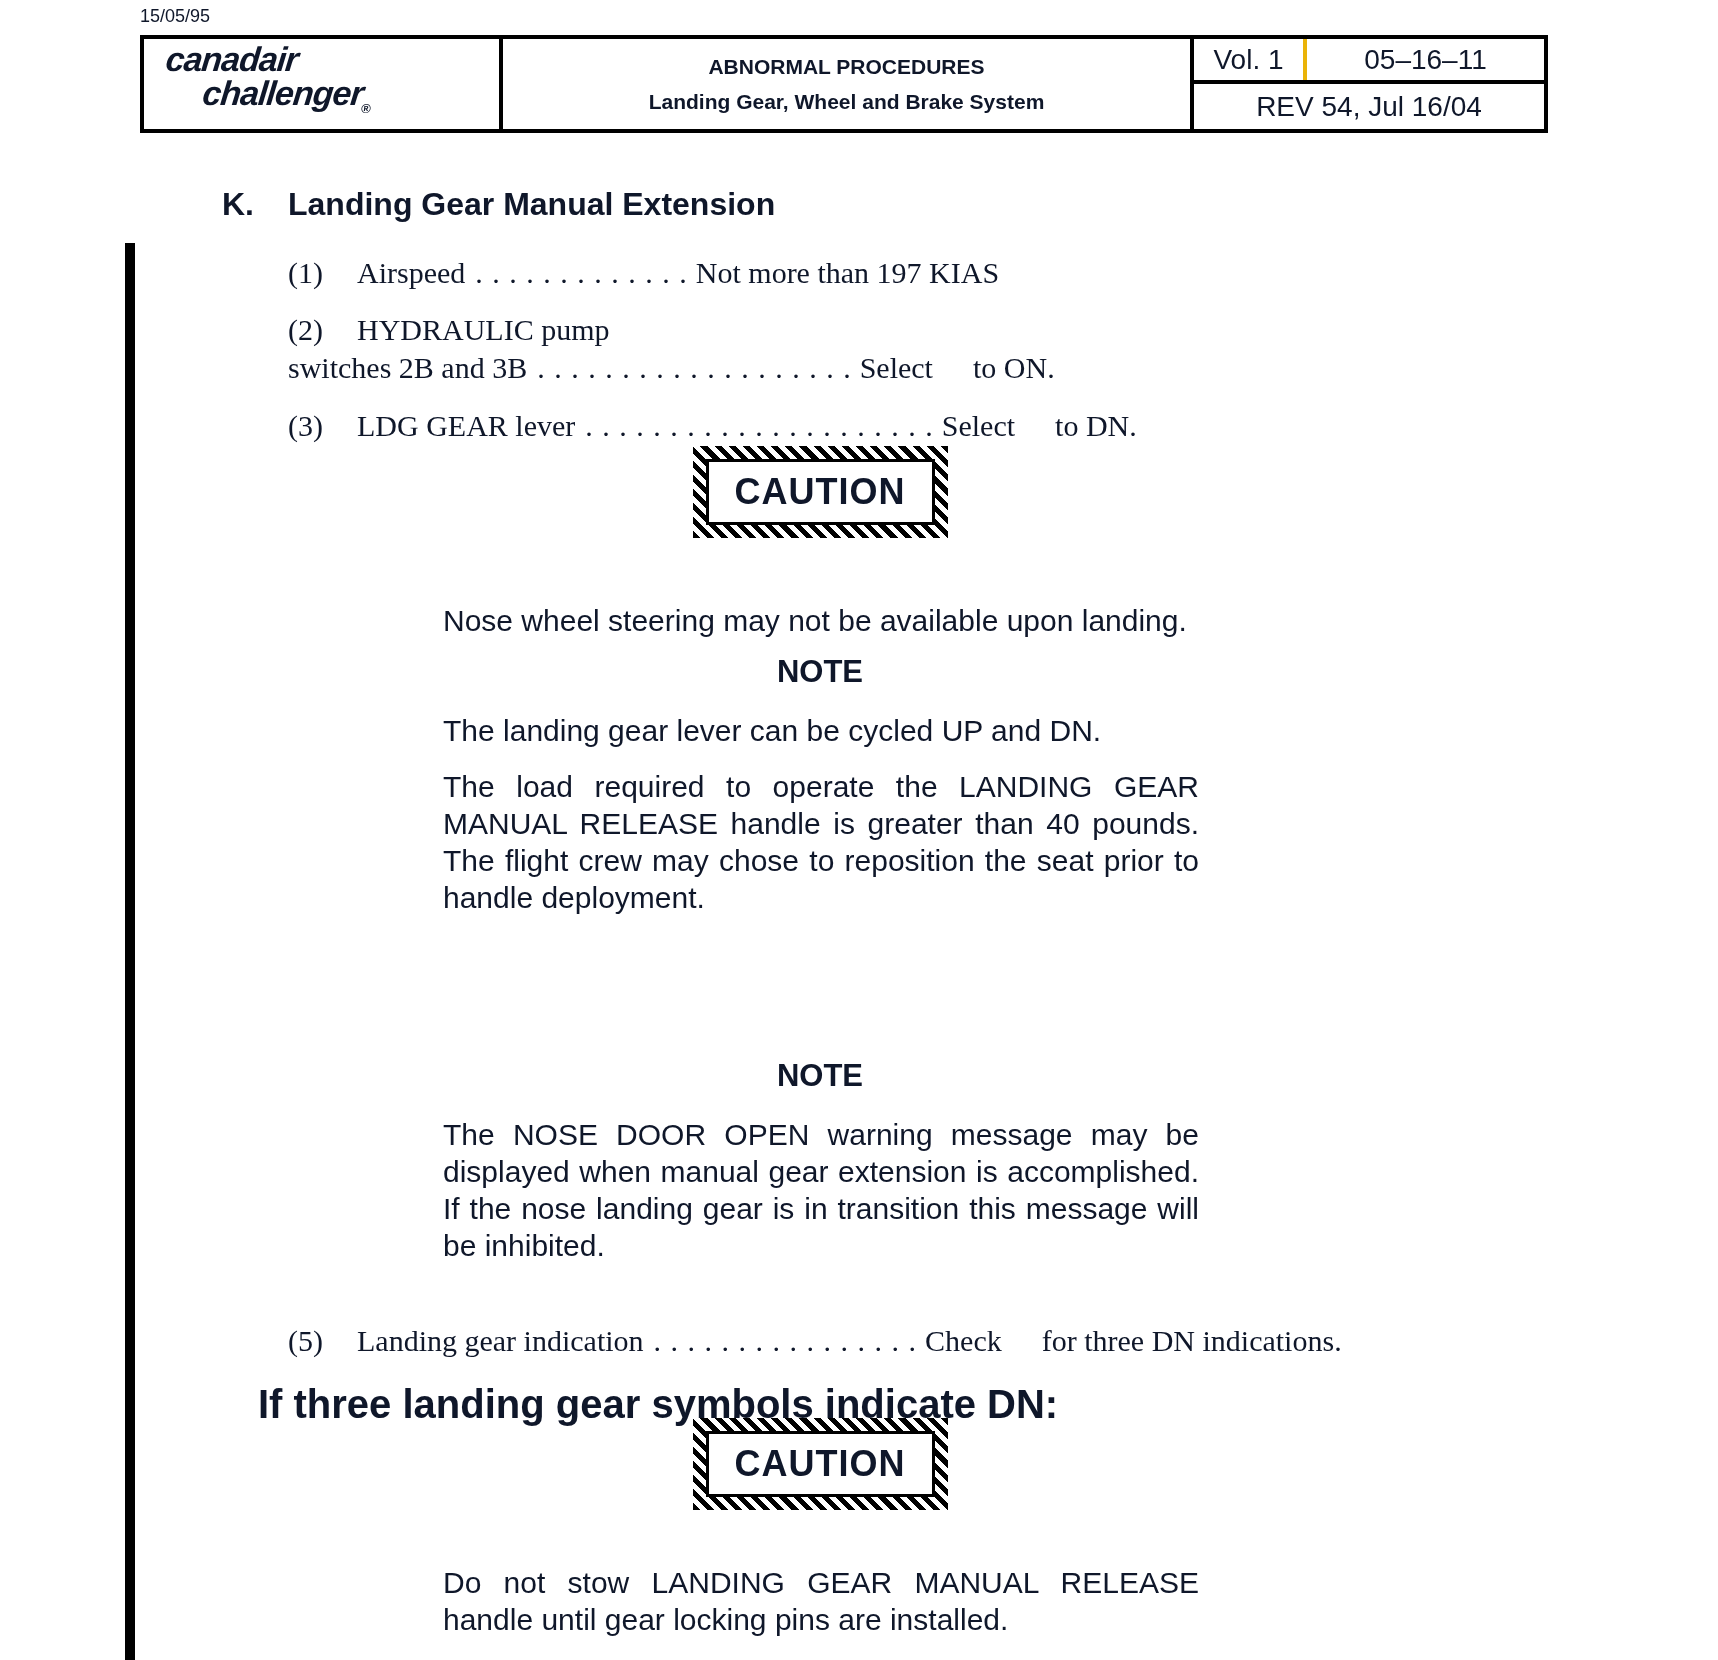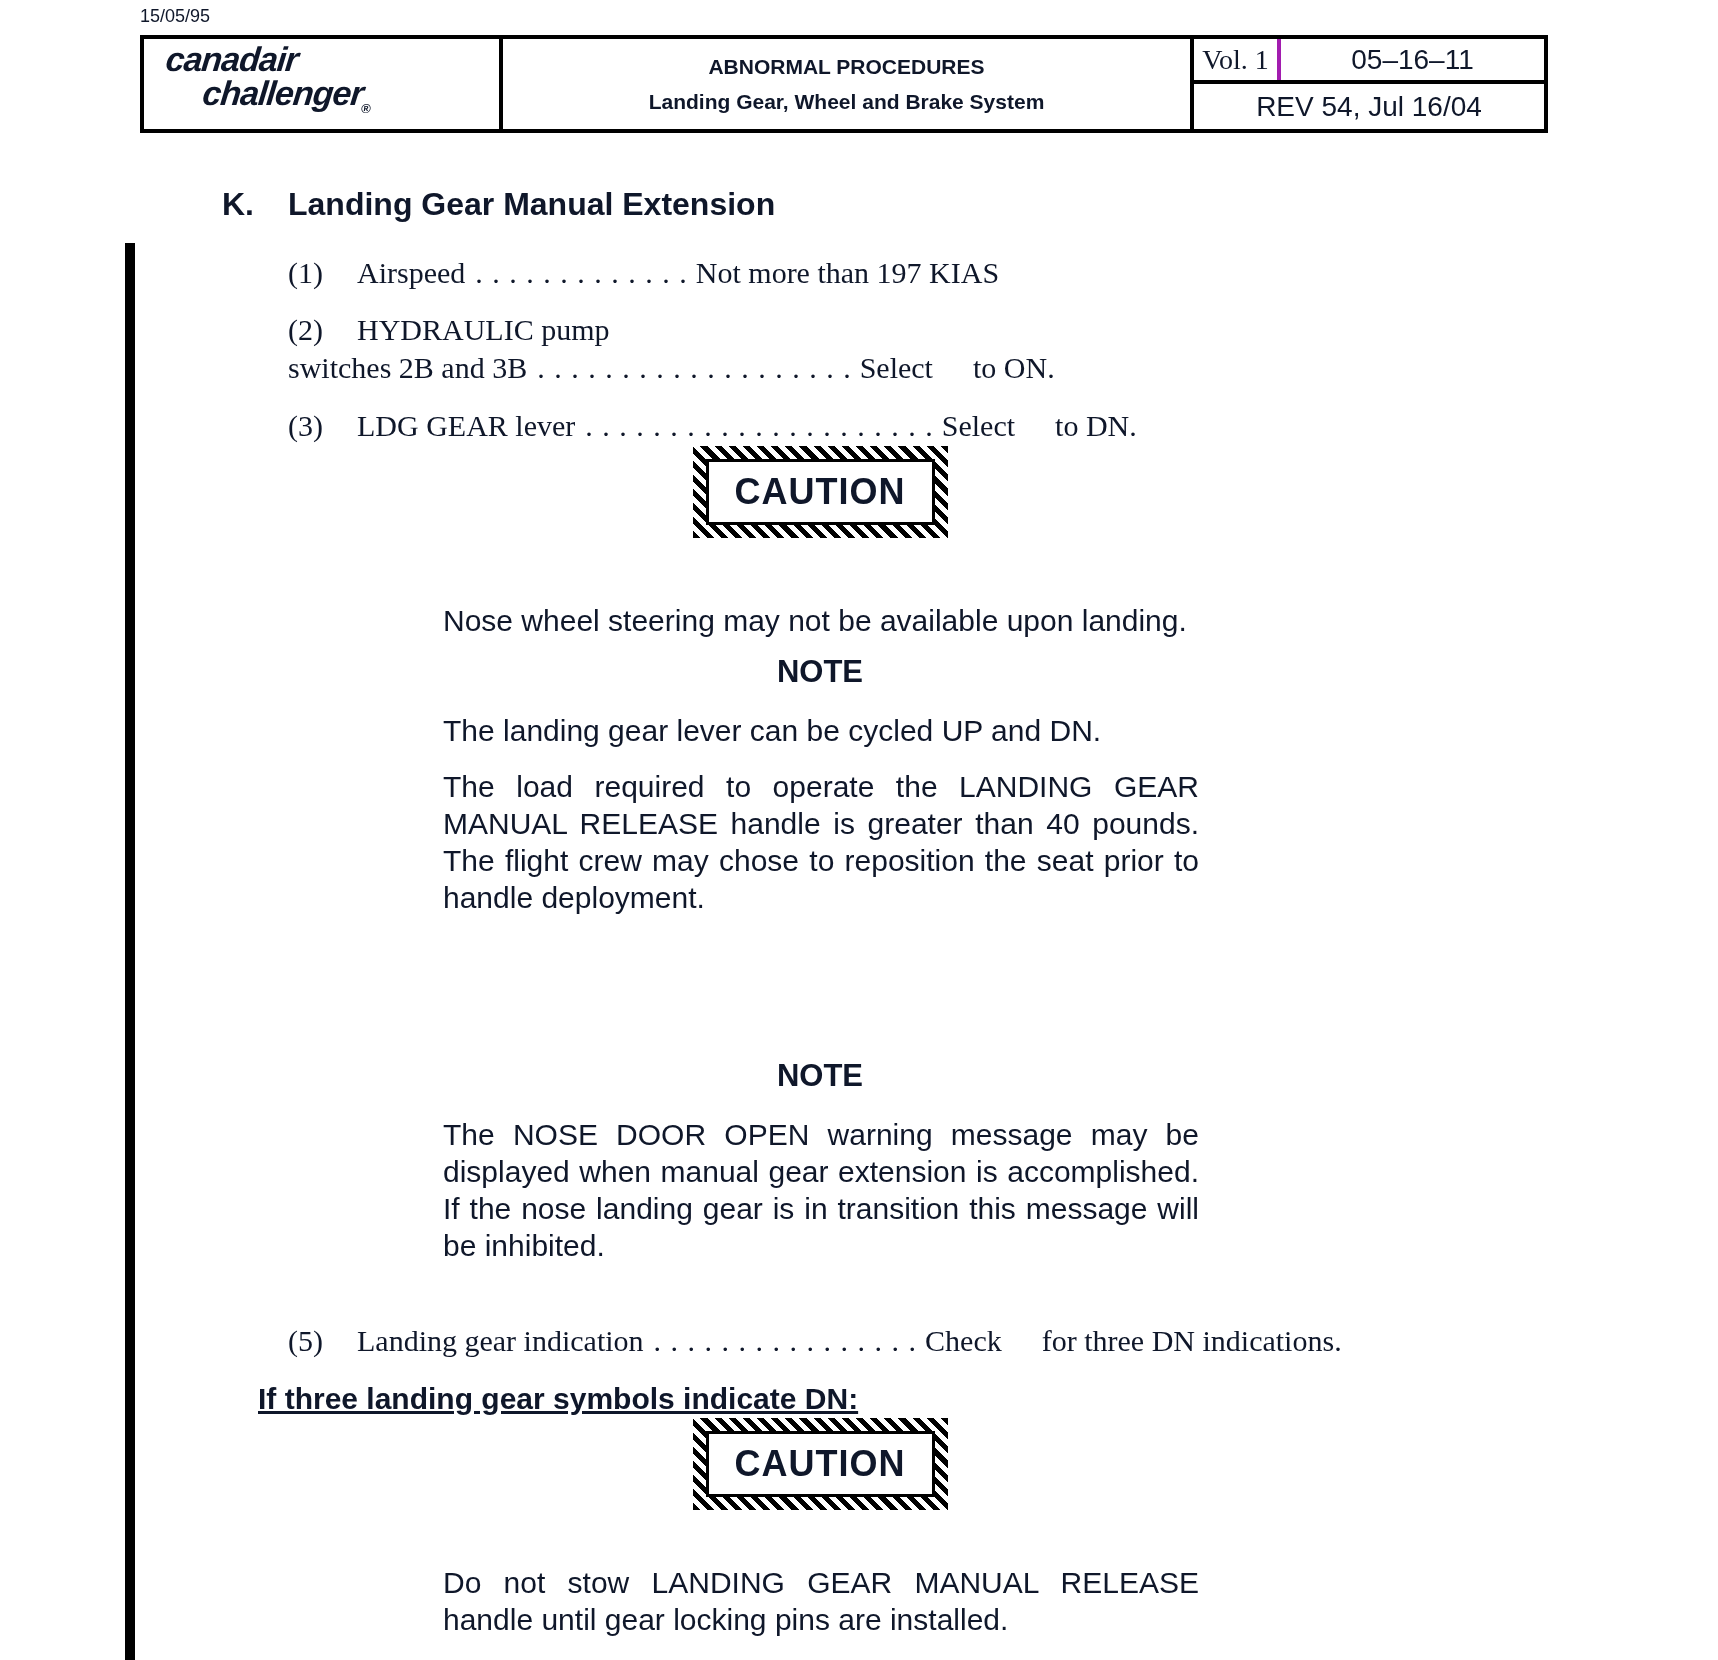--- a/index.html
+++ b/index.html
@@ -36,22 +36,22 @@
   .reg-mark { font-size: 13px; font-style: normal; vertical-align: sub; }
   .cell-title {
     width: 691px; border-right: 4px solid #000;
     display: flex; flex-direction: column; justify-content: center; align-items: center;
     text-align: center;
   }
   .cell-title .t1, .cell-title .t2 { font-size: 21px; font-weight: bold; line-height: 35px; text-align: center; }
   .cell-right { flex: 1; display: flex; flex-direction: column; }
   .right-top { height: 45px; border-bottom: 4px solid #000; display: flex; }
   .cell-vol {
-    width: 87px; border-right: 4px solid #a21caf;
-    display: flex; align-items: center; justify-content: center; font-size: 28px; font-family: Liberation Serif, serif;
+    width: 113px; border-right: 4px solid #eab308;
+    display: flex; align-items: center; justify-content: center; font-size: 28px;
   }
   .cell-num { flex: 1; display: flex; align-items: center; justify-content: center; font-size: 28px; }
   .right-bottom { flex: 1; display: flex; align-items: center; justify-content: center; font-size: 28px; }
 
   
   .change-bar { left: 125px; top: 243px; width: 10px; height: 1417px; background: #000; }
 
   
   .section-heading { left: 222px; top: 186px; font-size: 32px; font-weight: bold; white-space: nowrap; }
   .section-letter { display: inline-block; width: 66px; }
@@ -83,21 +83,21 @@
 
   
   .body-text { font-size: 30px; line-height: 37px; }
   .caution-1-text { left: 443px; top: 602px; white-space: nowrap; }
   .note-label { left: 443px; width: 754px; text-align: center; font-size: 31px; font-weight: bold; }
   .note-1-label { top: 654px; }
   .note-1-p1 { left: 443px; top: 712px; white-space: nowrap; }
   .note-1-p2 { left: 443px; top: 768px; width: 756px; text-align: justify; }
   .note-2-label { top: 1058px; }
   .note-2-p1 { left: 443px; top: 1116px; width: 756px; text-align: justify; }
-  .condition-line { left: 258px; top: 1382px; font-size: 30px; font-weight: bold; white-space: nowrap; text-decoration: underline; }
+  .condition-line { left: 258px; top: 1382px; font-size: 40px; font-weight: bold; white-space: nowrap; }
   .caution-2-text { left: 443px; top: 1564px; width: 756px; text-align: justify; }
 </style>
 </head>
 <body>
 
 <div class="page">
 
   <div class="abs date-stamp">15/05/95</div>
 
   <div class="abs header-table">

